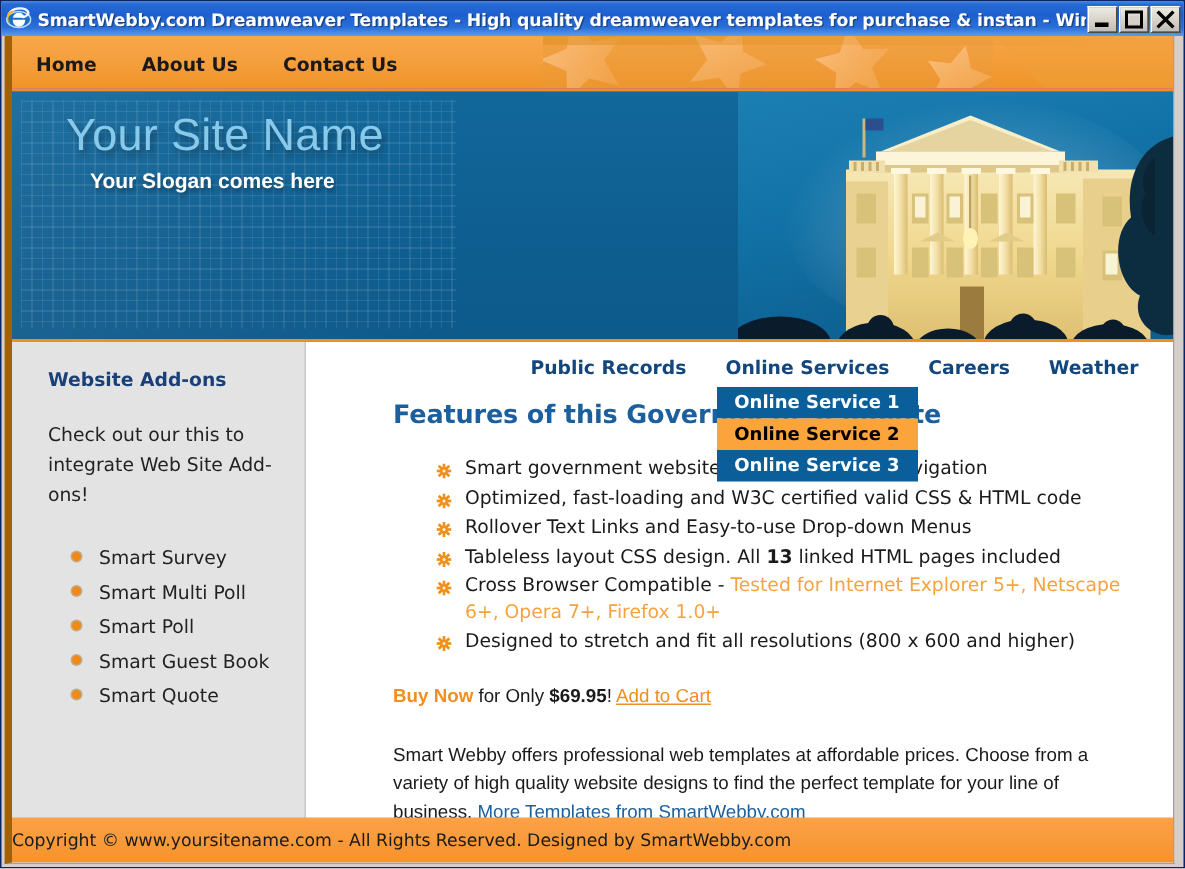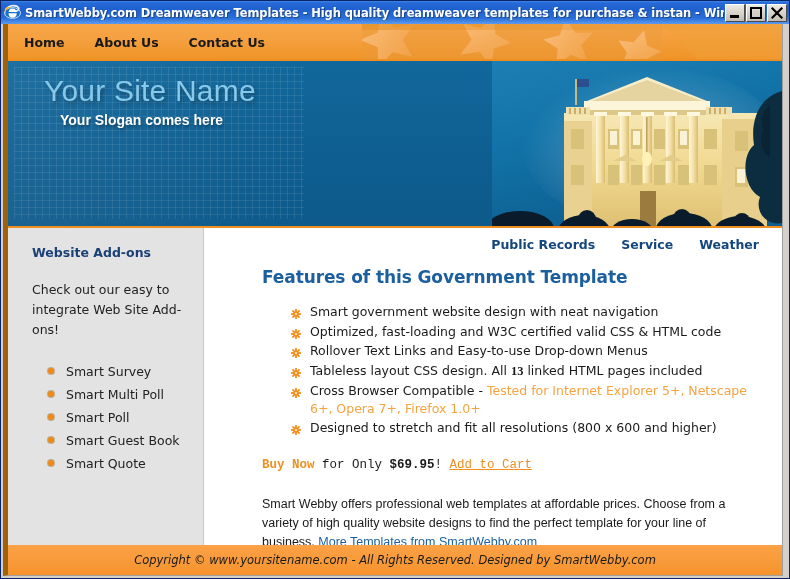--- a/index.html
+++ b/index.html
@@ -298,28 +298,28 @@
     margin-bottom: 2px;
     font-size: 12.5px;
     color: #1a1a1a;
     line-height: 17.5px;
     font-family: "DejaVu Sans", "Liberation Sans", sans-serif;
   }
   ul#features li .gear {
     position: absolute;
     left: 0; top: 3px;
   }
-  ul#features li b { font-weight: bold; font-family: Liberation Serif, serif; }
+  ul#features li b { font-weight: bold; }
   .hl-orange { color: #f5a33f; }
 
   #buy-line {
     margin: 21px 0 0 0;
     font-size: 12.5px;
     color: #1a1a1a;
-    font-family: Liberation Mono, monospace;
+    font-family: Liberation Sans, sans-serif;
   }
   #buy-line .buy-now {
     color: #ef8f22;
     font-weight: bold;
   }
   #buy-line .price { font-weight: bold; }
   #buy-line a.cart {
     color: #ef8f22;
     text-decoration: underline;
   }
@@ -338,23 +338,21 @@
 
   
   #footer {
     position: absolute;
     bottom: 0; left: 0;
     width: 100%;
     height: 30px;
     background: linear-gradient(to bottom, #fba147 0%, #f89a39 55%, #f6922b 100%);
     display: flex;
     align-items: center;
-    justify-content: center;
-    box-sizing: border-box;
-    font-style: italic;
+    box-sizing: border-box;
   }
   #footer span {
     font-size: 11.5px;
     color: #1a1a1a;
     font-family: "DejaVu Sans", "Liberation Sans", sans-serif;
   }
 </style>
 </head>
 <body>
 
@@ -550,38 +548,46 @@
       </div>
 
       <div id="site-name">Your Site Name</div>
       <div id="slogan">Your Slogan comes here</div>
     </div>
 
     <div id="body-area">
 
       <div id="sidebar">
         <h3>Website Add-ons</h3>
-        <p>Check out our easy to integrate Web Site Add-ons!</p>
+        <p>Check out our this to integrate Web Site Add-ons!</p>
         <ul>
           <li><span class="dot"></span><a href="#">Smart Survey</a></li>
           <li><span class="dot"></span><a href="#">Smart Multi Poll</a></li>
           <li><span class="dot"></span><a href="#">Smart Poll</a></li>
           <li><span class="dot"></span><a href="#">Smart Guest Book</a></li>
           <li><span class="dot"></span><a href="#">Smart Quote</a></li>
         </ul>
       </div>
 
       <div id="content">
 
         <div id="subnav">
           <div class="item">
             <a href="#">Public Records</a>
           </div>
           <div class="item">
-            <a href="#">Service</a>
+            <a href="#">Online Services</a>
+            <div id="dropdown">
+              <a href="#">Online Service 1</a>
+              <a href="#" class="active">Online Service 2</a>
+              <a href="#">Online Service 3</a>
+            </div>
+          </div>
+          <div class="item">
+            <a href="#">Careers</a>
           </div>
           <div class="item">
             <a href="#">Weather</a>
           </div>
         </div>
 
         <h1 id="page-title">Features of this Government Template</h1>
 
         <ul id="features">
           <li>

